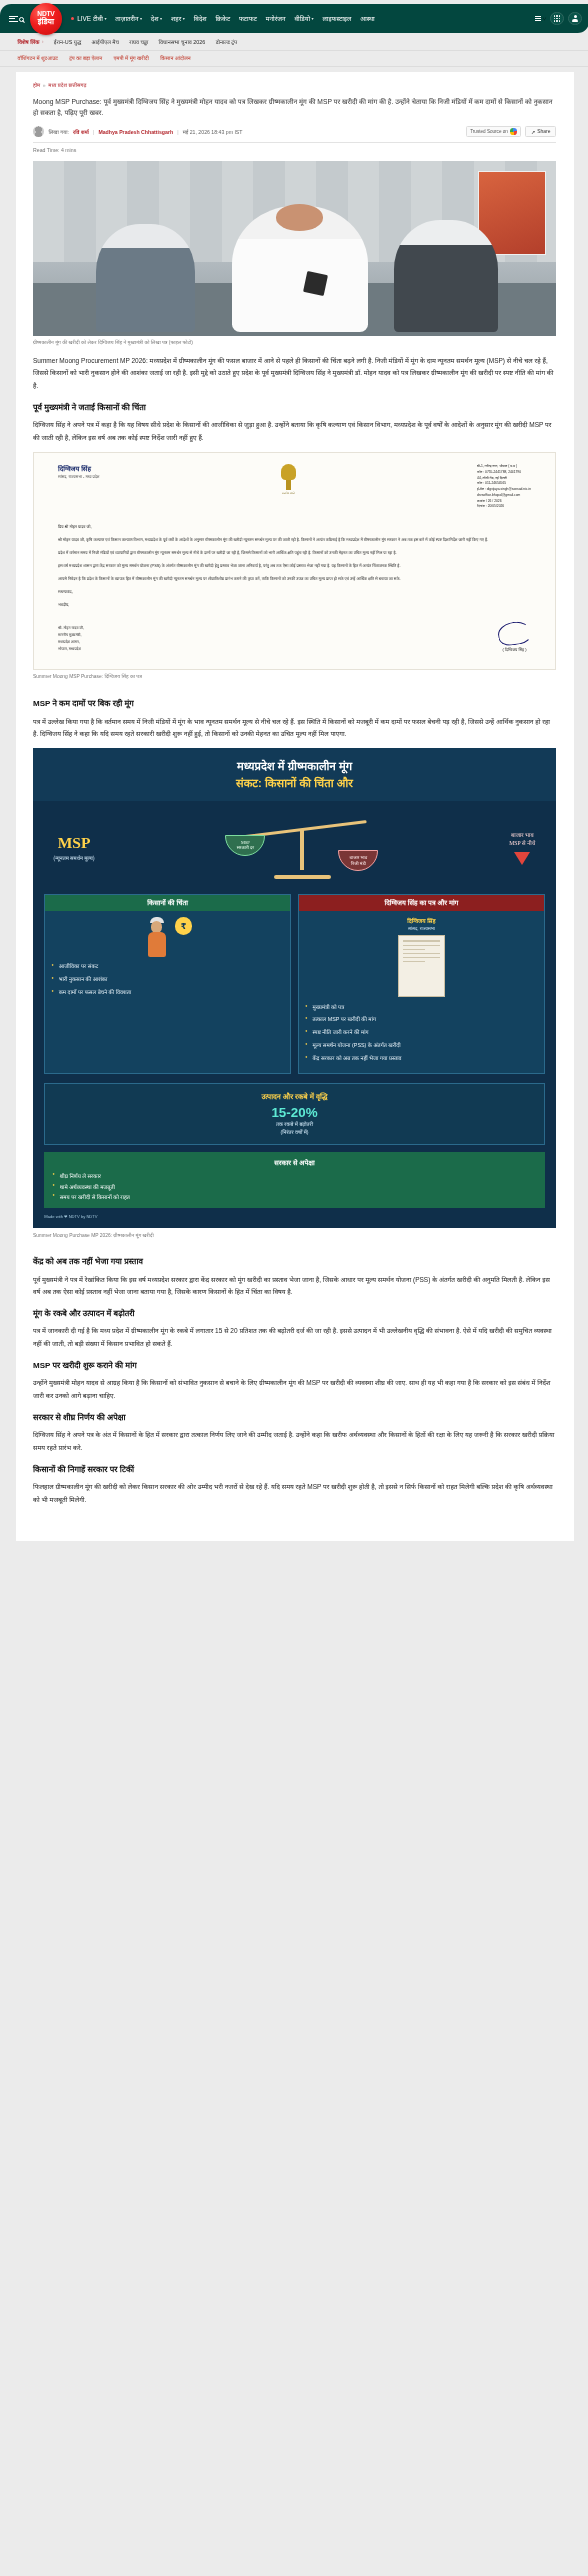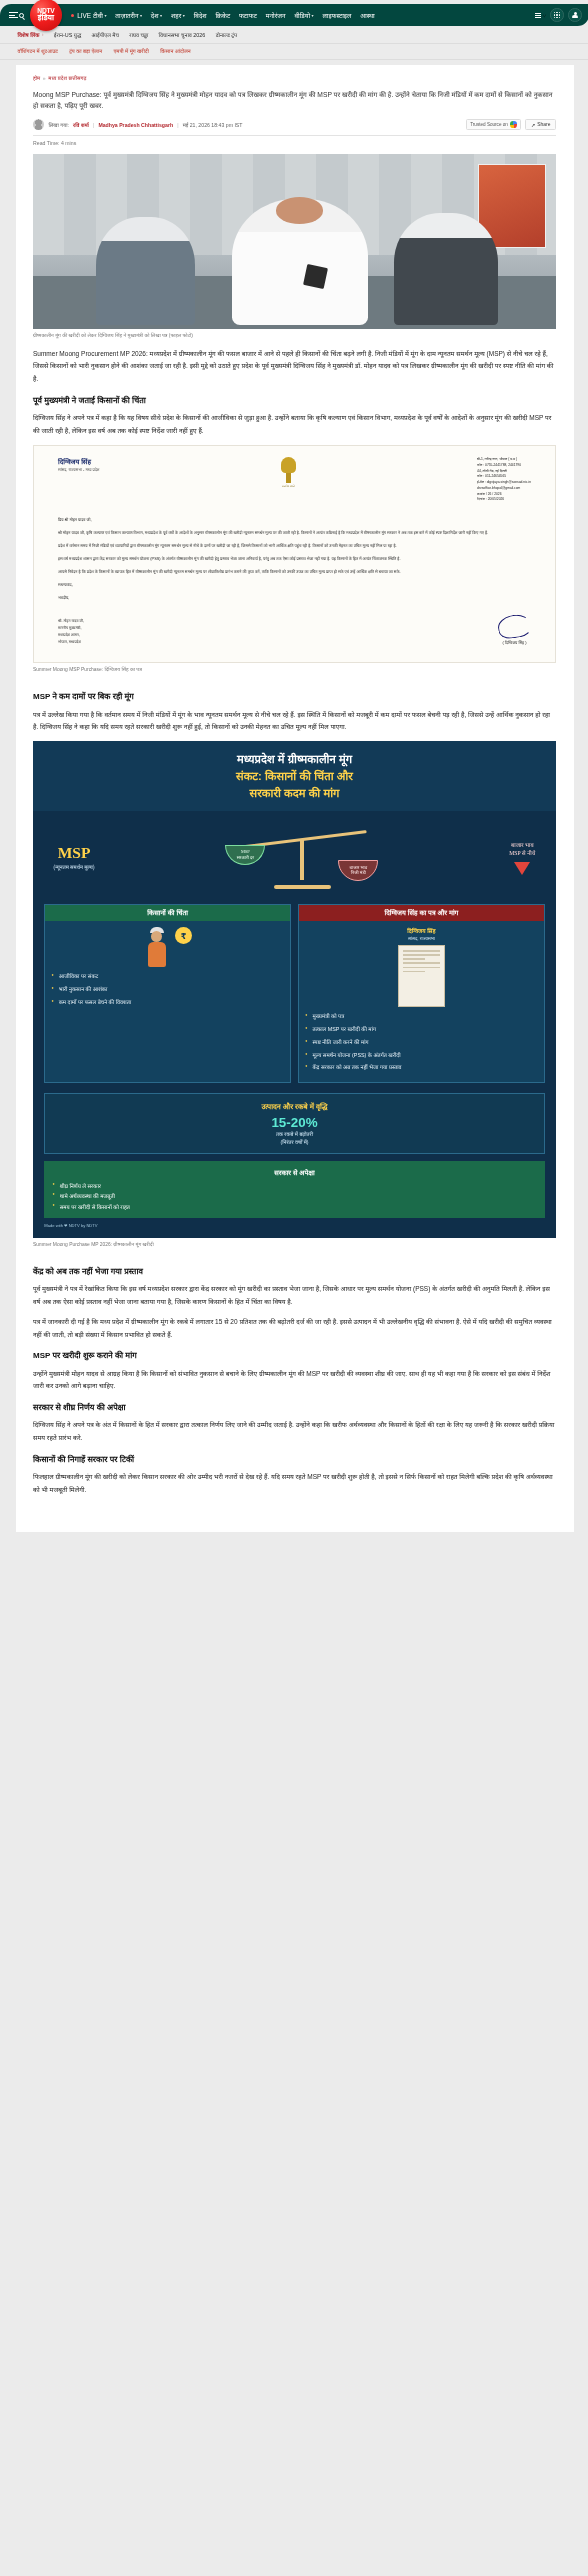--- a/index.html
+++ b/index.html
@@ -8,21 +8,21 @@
     width: 589px;
     background: #ebebeb;
     font-family: "Liberation Sans", "DejaVu Sans", sans-serif;
   }
   body { overflow-x: hidden; }
 
   
   .header-wrap { width: 589px; background: #ebebeb; padding-top: 4.1px; }
   .topbar {
     position: relative;
-    height: 22px;
+    height: 29px;
     background: #03473f;
     border-top-left-radius: 11.3px;
     border-bottom-right-radius: 11.3px;
     display: flex;
     align-items: center;
     padding-left: 9.3px;
     padding-right: 7.2px;
   }
   .hamburger {
     display: flex; flex-direction: column; justify-content: center;
@@ -474,21 +474,20 @@
     </div>
     <div class="caption">Summer Moong MSP Purchase: दिग्विजय सिंह का पत्र</div>
 
     <div class="subhead">MSP ने कम दामों पर बिक रही मूंग</div>
     <div class="para">पत्र में उल्लेख किया गया है कि वर्तमान समय में निजी मंडियों में मूंग के भाव न्यूनतम समर्थन मूल्य से नीचे चल रहे हैं. इस स्थिति में किसानों को मजबूरी में कम दामों पर फसल बेचनी पड़ रही है, जिससे उन्हें आर्थिक नुकसान हो रहा है. दिग्विजय सिंह ने कहा कि यदि समय रहते सरकारी खरीदी शुरू नहीं हुई, तो किसानों को उनकी मेहनत का उचित मूल्य नहीं मिल पाएगा.</div>
 
     <div class="infographic">
       <div class="ig-title">
         <div>मध्यप्रदेश में ग्रीष्मकालीन मूंग</div>
         <div class="accent">संकट: किसानों की चिंता और</div>
-        <div class="accent">सरकारी कदम की मांग</div>
       </div>
 
       <div class="ig-msp">
         <div class="scale-left">
           <div class="msp-big">MSP</div>
           <div class="msp-small">(न्यूनतम समर्थन मूल्य)</div>
         </div>
 
         <div class="balance">
           <div class="beam"></div>
@@ -565,20 +564,21 @@
         </ul>
       </div>
 
       <div class="ig-credit">Made with ❤ NDTV by NDTV</div>
     </div>
     <div class="caption">Summer Moong Purchase MP 2026: ग्रीष्मकालीन मूंग खरीदी</div>
 
     <div class="subhead">केंद्र को अब तक नहीं भेजा गया प्रस्ताव</div>
     <div class="para">पूर्व मुख्यमंत्री ने पत्र में रेखांकित किया कि इस वर्ष मध्यप्रदेश सरकार द्वारा केंद्र सरकार को मूंग खरीदी का प्रस्ताव भेजा जाना है, जिसके आधार पर मूल्य समर्थन योजना (PSS) के अंतर्गत खरीदी की अनुमति मिलती है. लेकिन इस वर्ष अब तक ऐसा कोई प्रस्ताव नहीं भेजा जाना बताया गया है, जिसके कारण किसानों के हित में चिंता का विषय है.</div>
 
+    <div class="subhead">मूंग के रकबे और उत्पादन में बढ़ोतरी</div>
     <div class="para">पत्र में जानकारी दी गई है कि मध्य प्रदेश में ग्रीष्मकालीन मूंग के रकबे में लगातार 15 से 20 प्रतिशत तक की बढ़ोतरी दर्ज की जा रही है. इससे उत्पादन में भी उल्लेखनीय वृद्धि की संभावना है. ऐसे में यदि खरीदी की समुचित व्यवस्था नहीं की जाती, तो बड़ी संख्या में किसान प्रभावित हो सकते हैं.</div>
 
     <div class="subhead">MSP पर खरीदी शुरू कराने की मांग</div>
     <div class="para">उन्होंने मुख्यमंत्री मोहन यादव से आग्रह किया है कि किसानों को संभावित नुकसान से बचाने के लिए ग्रीष्मकालीन मूंग की MSP पर खरीदी की व्यवस्था शीघ्र की जाए. साथ ही यह भी कहा गया है कि सरकार को इस संबंध में निर्देश जारी कर उनको आगे बढ़ाना चाहिए.</div>
 
     <div class="subhead">सरकार से शीघ्र निर्णय की अपेक्षा</div>
     <div class="para">दिग्विजय सिंह ने अपने पत्र के अंत में किसानों के हित में सरकार द्वारा तत्काल निर्णय लिए जाने की उम्मीद जताई है. उन्होंने कहा कि खरीफ अर्थव्यवस्था और किसानों के हितों की रक्षा के लिए यह जरूरी है कि सरकार खरीदी प्रक्रिया समय रहते प्रारंभ करे.</div>
 
     <div class="subhead">किसानों की निगाहें सरकार पर टिकीं</div>
     <div class="para">फिलहाल ग्रीष्मकालीन मूंग की खरीदी को लेकर किसान सरकार की ओर उम्मीद भरी नजरों से देख रहे हैं. यदि समय रहते MSP पर खरीदी शुरू होती है, तो इससे न सिर्फ किसानों को राहत मिलेगी बल्कि प्रदेश की कृषि अर्थव्यवस्था को भी मजबूती मिलेगी.</div>

